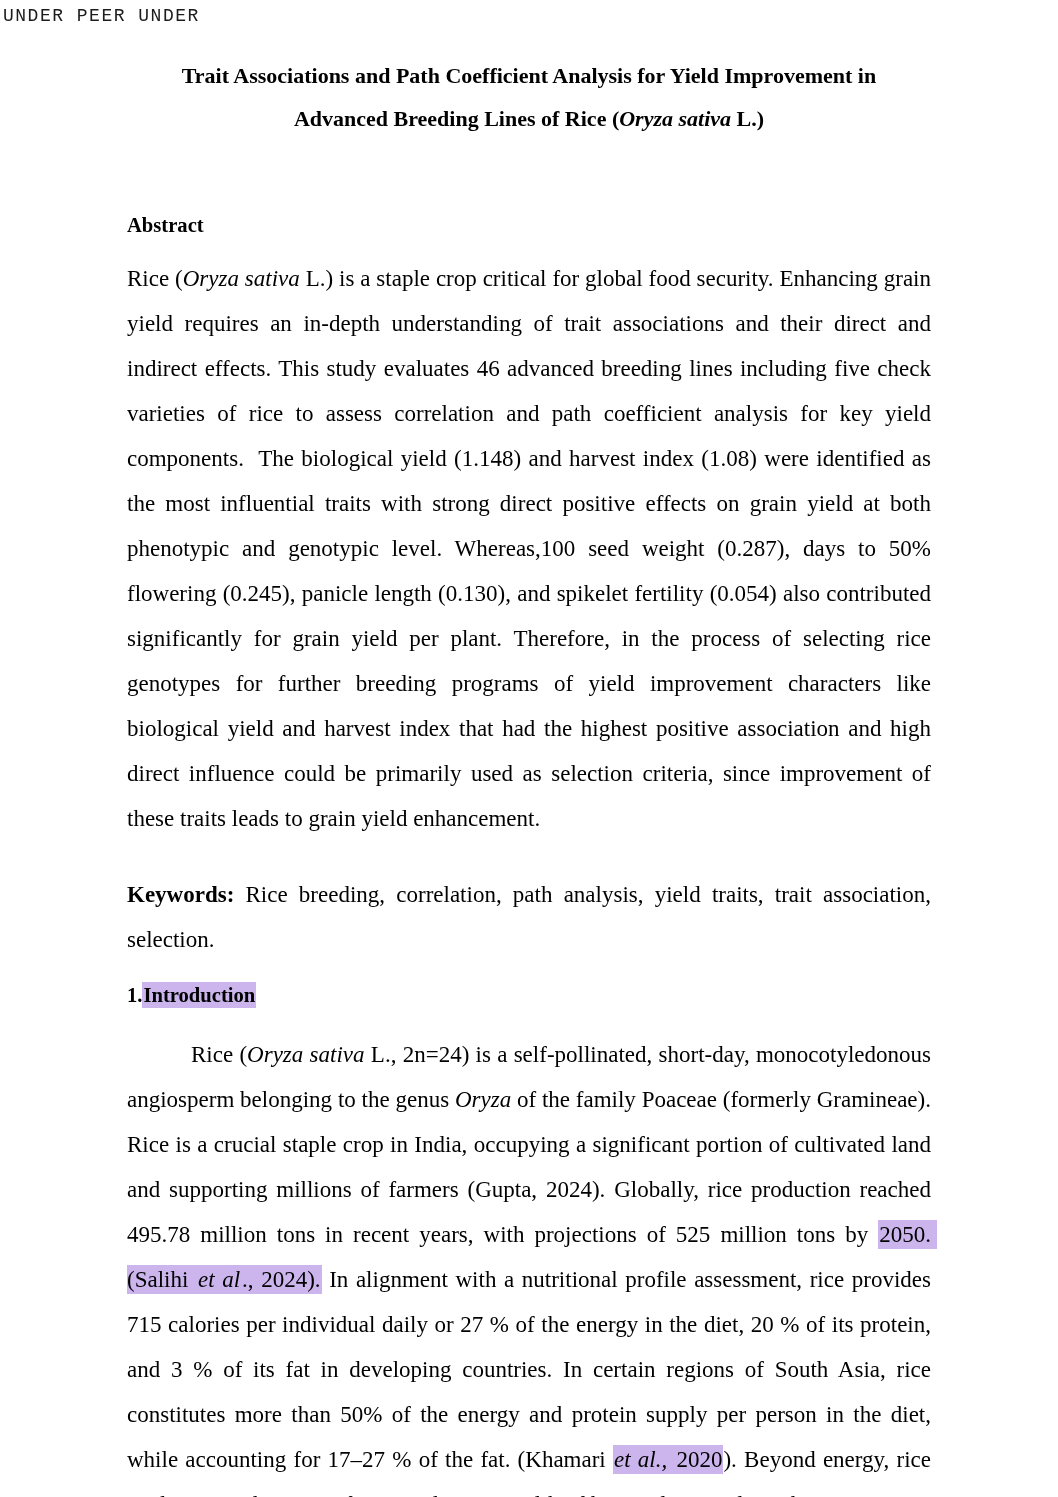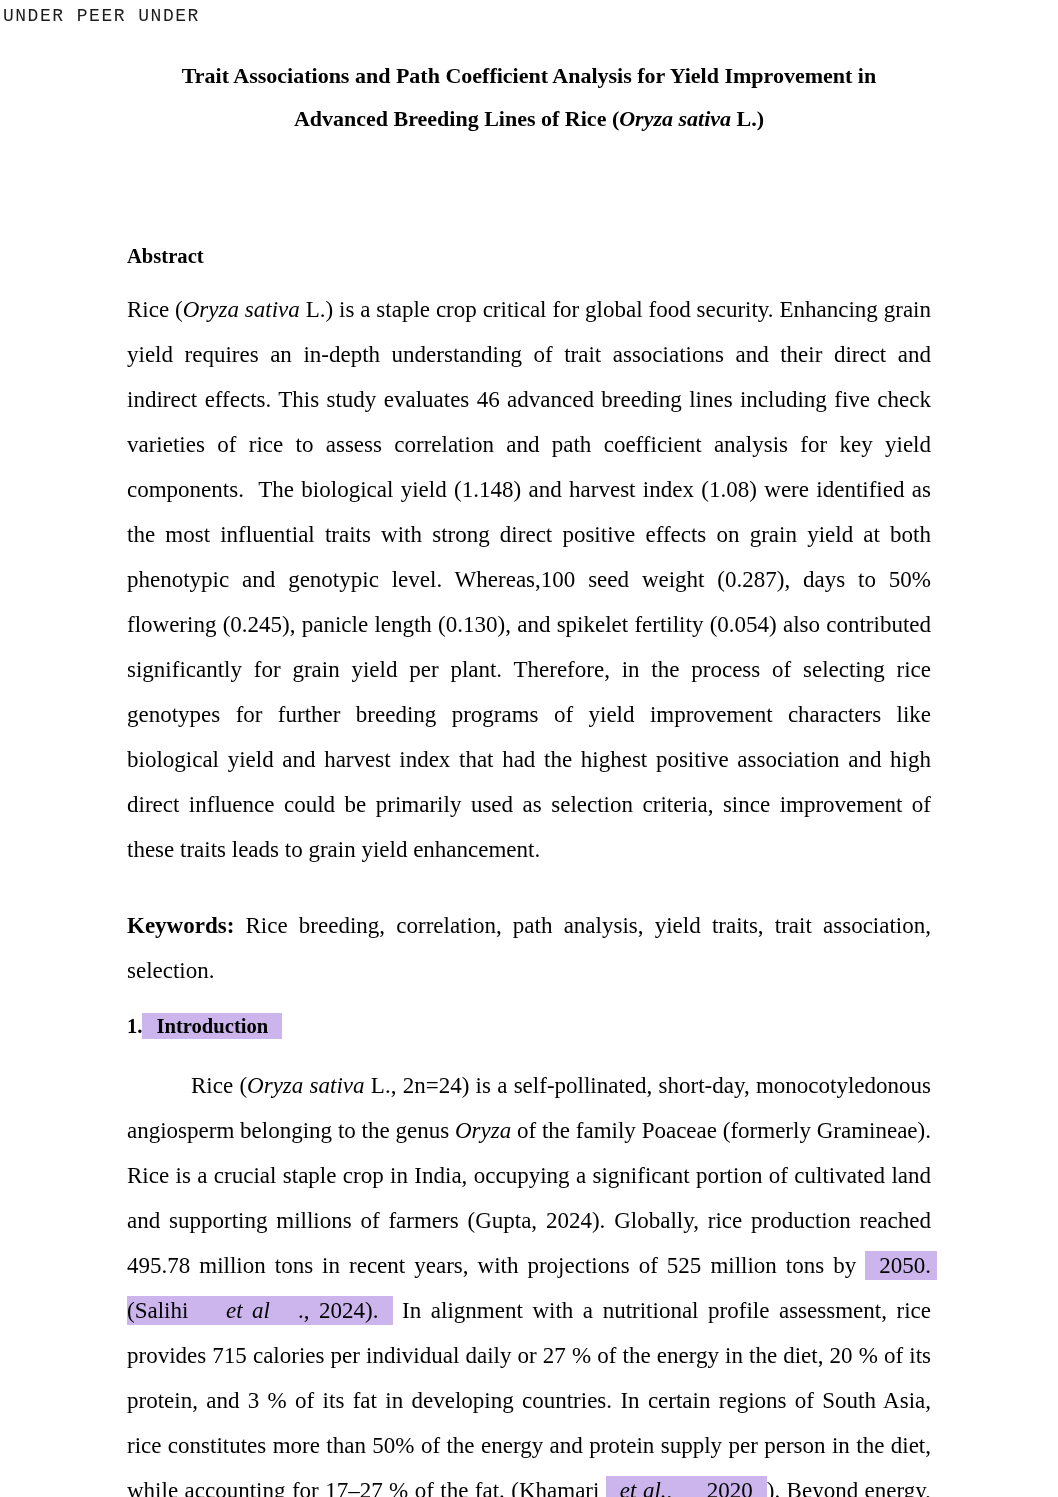--- a/index.html
+++ b/index.html
@@ -32,41 +32,41 @@
     line-height: 43px;
     text-align: center;
     white-space: pre-line;
   }
   .heading {
     margin: 0;
     font-size: 20.6px;
     font-weight: bold;
     line-height: 26px;
   }
-  .abstract-heading { margin-top: 103px; }
+  .abstract-heading { margin-top: 72px; }
   .para {
     margin: 0;
     font-size: 23px;
     line-height: 45px;
     text-align: justify;
     white-space: pre-wrap;
   }
   .abstract-para { margin-top: 18px; }
   .keywords-line { margin-top: 31px; }
   .intro-heading { margin-top: 20px; }
   .intro-para {
     margin-top: 24px;
     text-indent: 64px;
     text-align-last: justify;
   }
   .seg-i { font-style: italic; }
   .seg-b { font-weight: bold; }
   .seg-hl {
     background-color: var(--hl, #cbb5ec);
-    padding: 2px 14px;
+    padding: 2px 1px;
   }
 </style>
 </head>
 <body>
 
 <div class="page">
   <div class="watermark">UNDER PEER UNDER</div>
 
   <div class="content">
     <h1 class="title"><span class="">Trait Associations and Path Coefficient Analysis for Yield Improvement in

